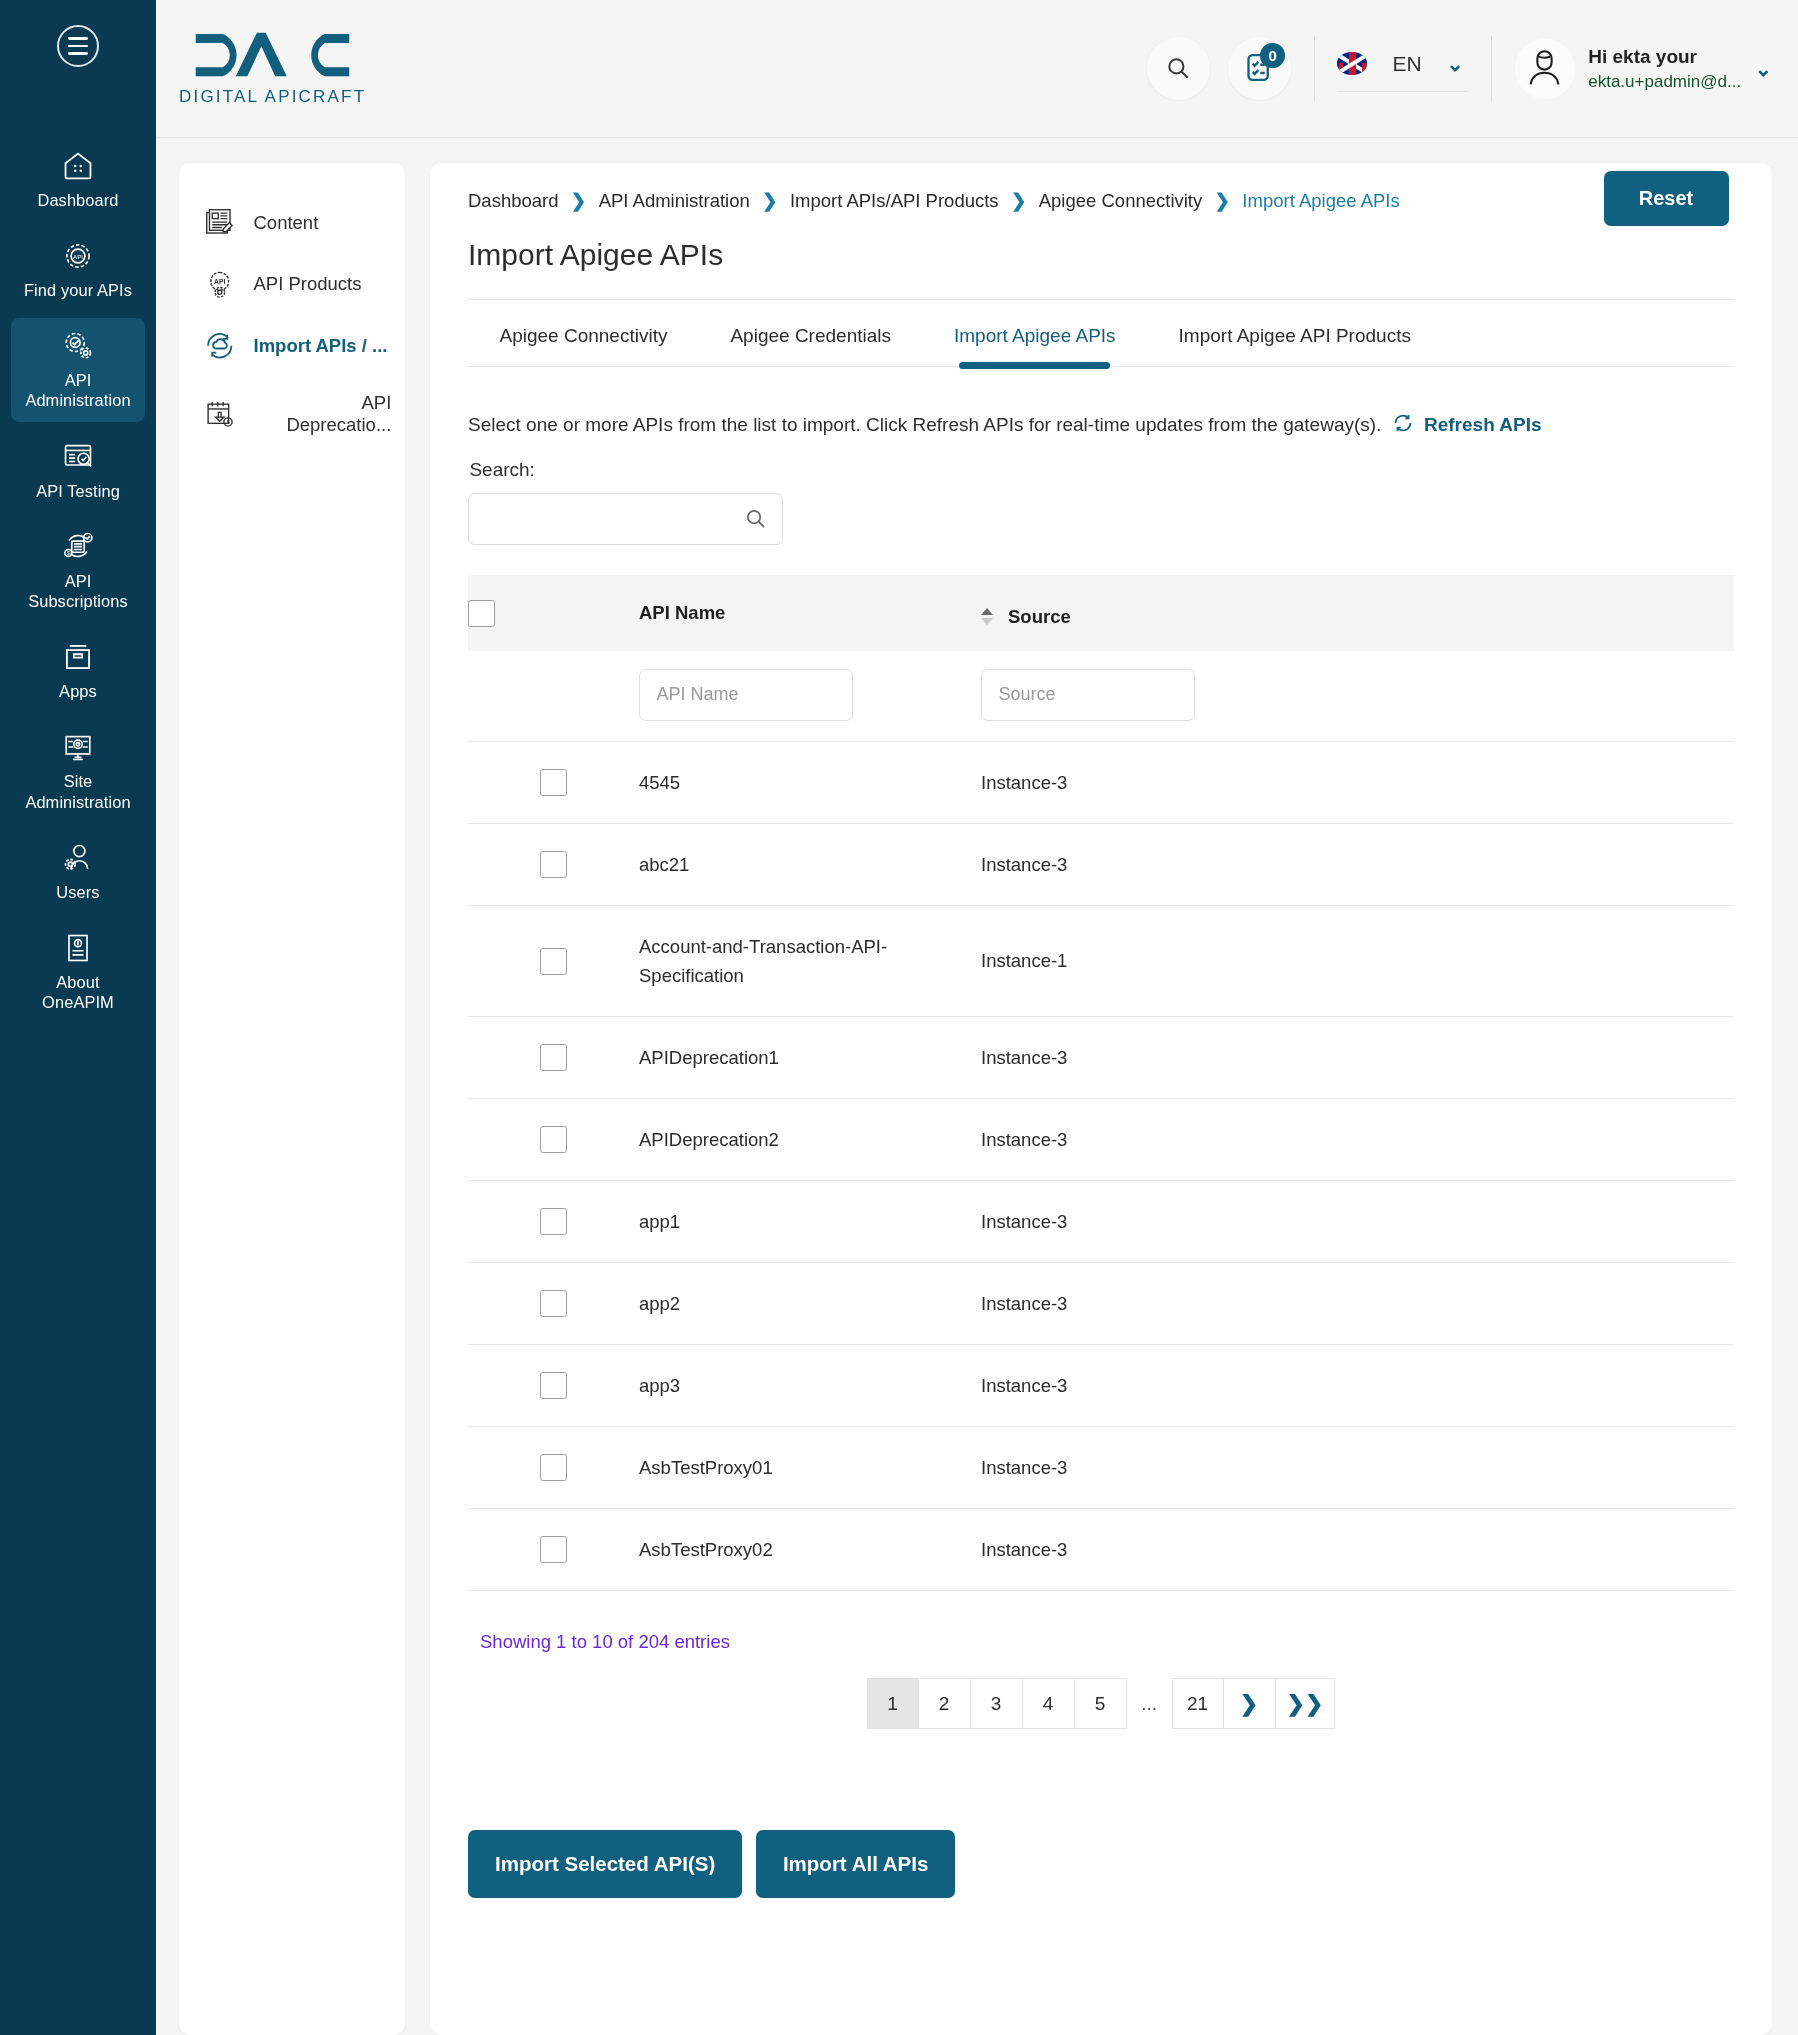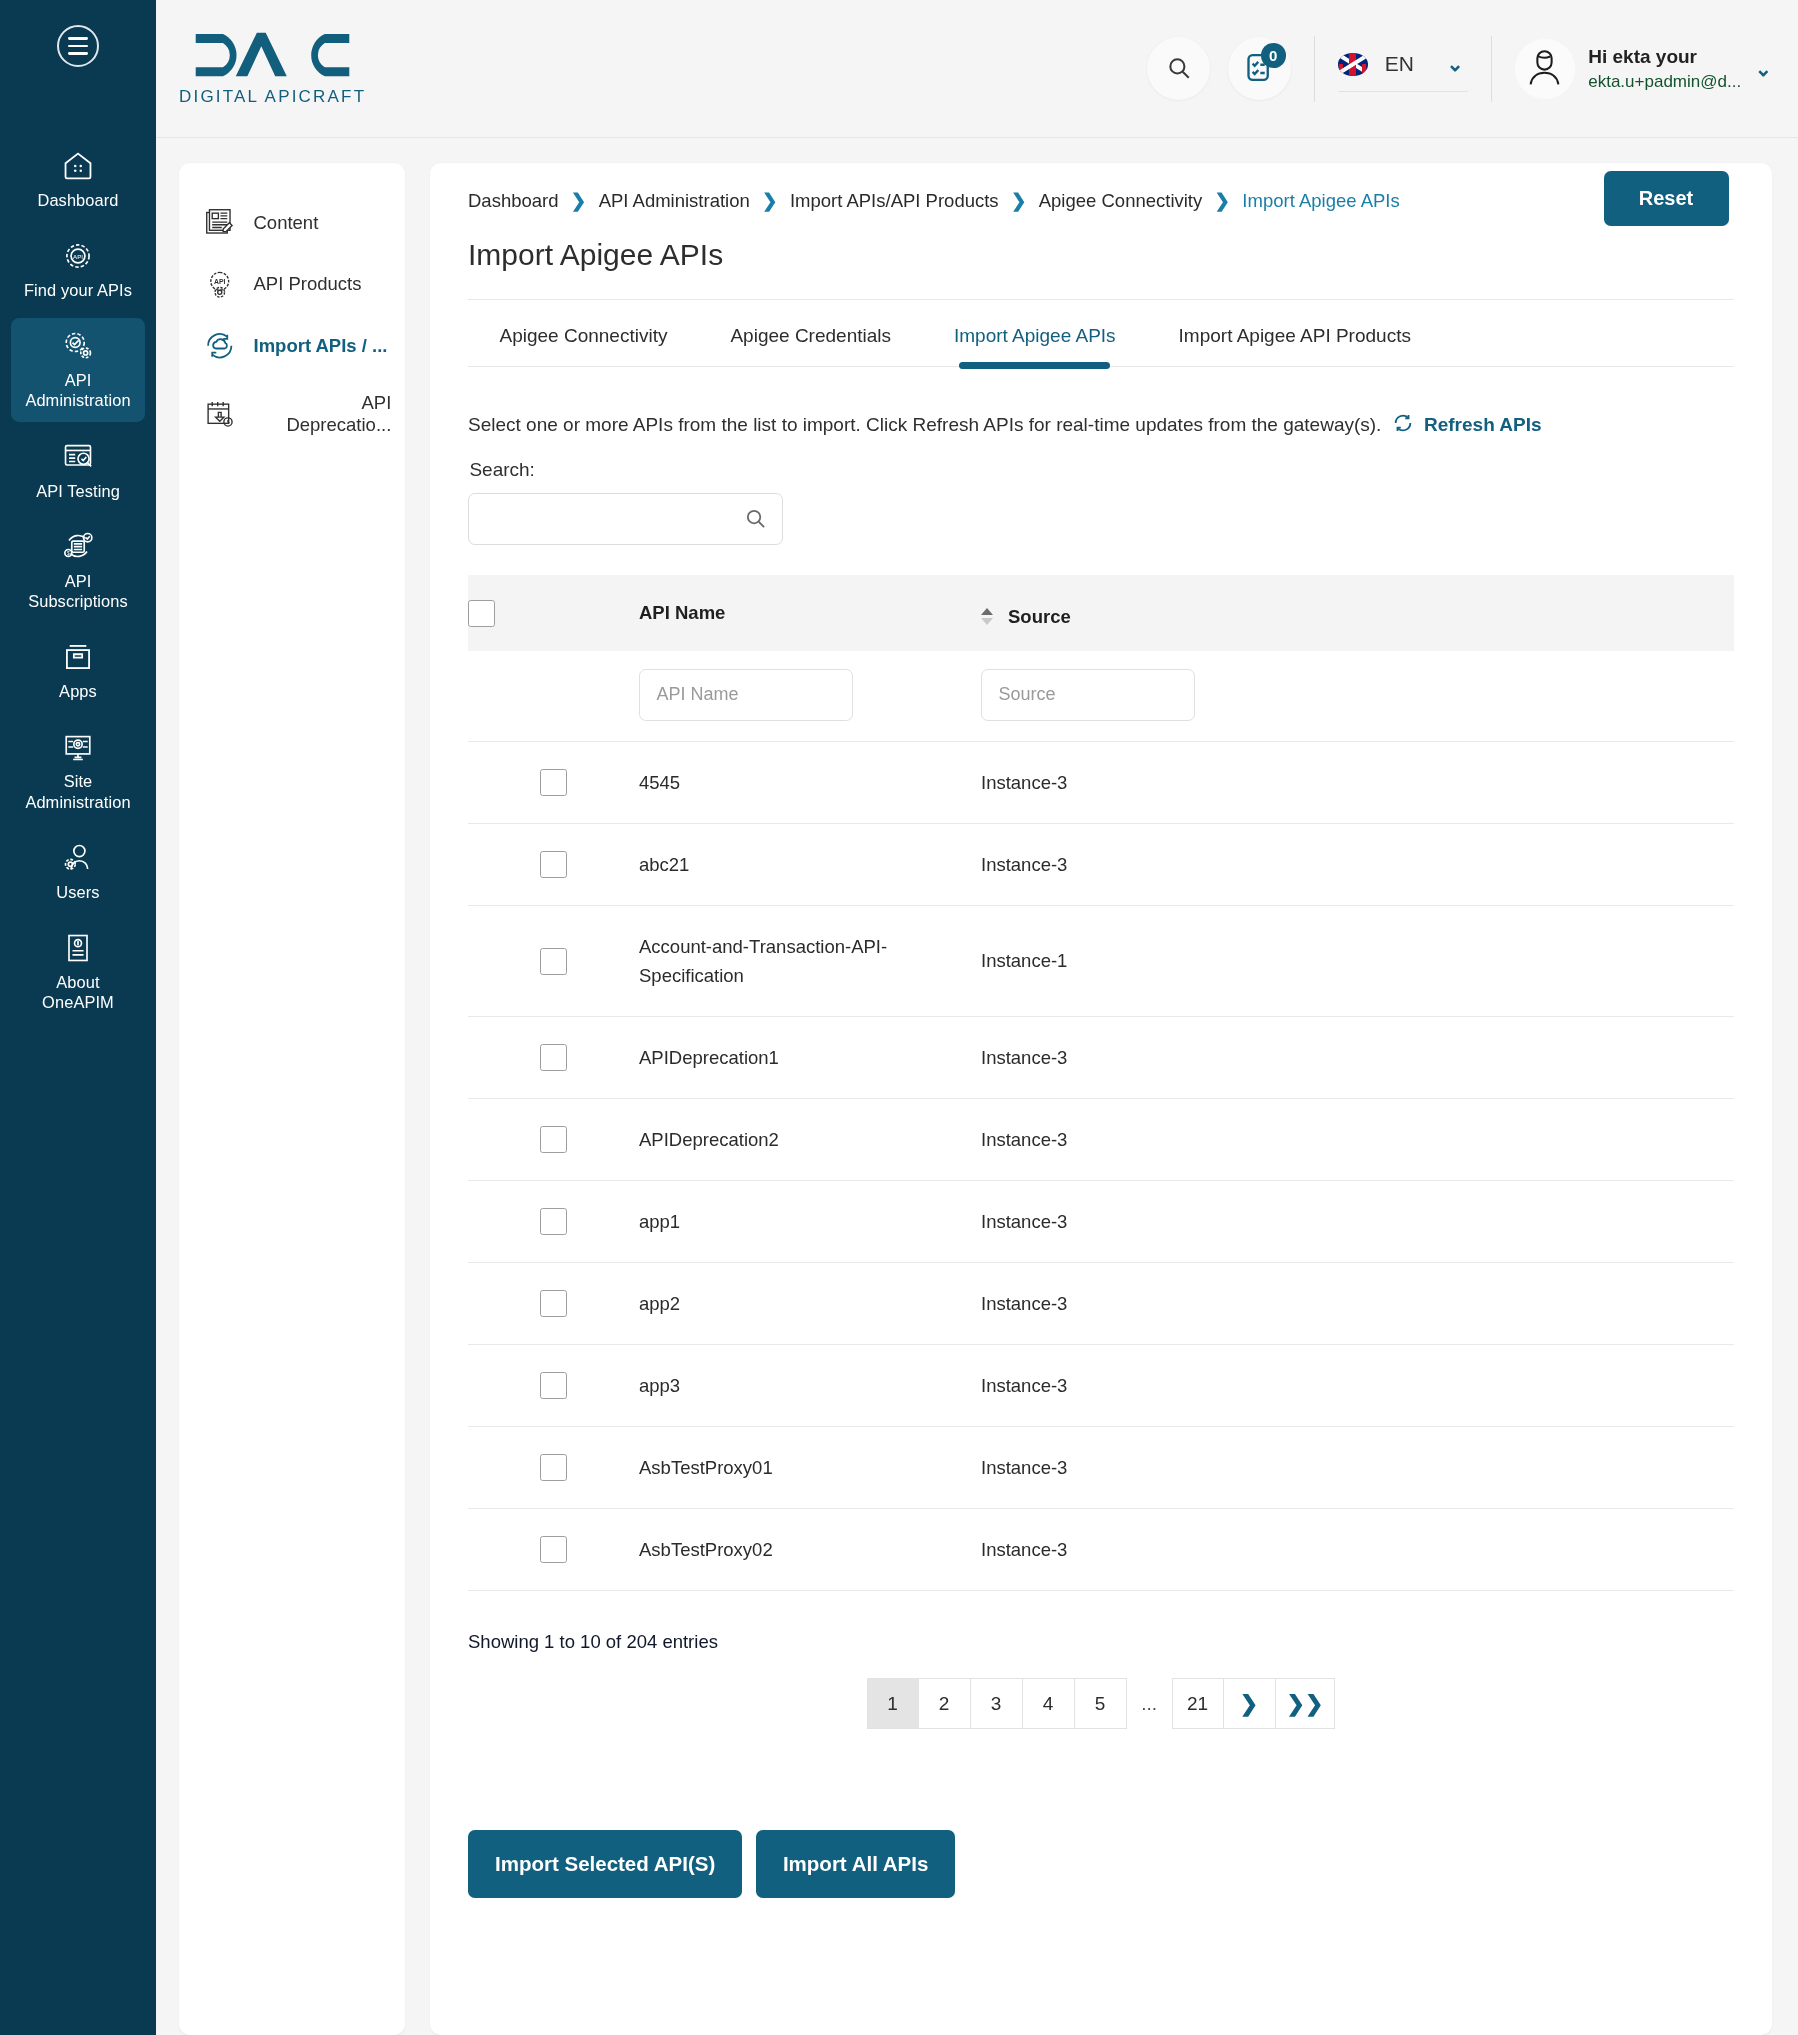--- a/index.html
+++ b/index.html
@@ -84,21 +84,21 @@
   .badge {
     position: absolute; top: 5.5px; right: 5.5px;
     min-width: 25px; height: 25px; border-radius: 12.3px;
     background: #12607f; color: #fff;
     font-size: 15px; font-weight: 700;
     display: flex; align-items: center; justify-content: center;
     padding: 0 4.1px;
   }
   .divider-v { width: 0.7px; height: 66px; background: #dddddd; margin: 0 23px; }
   .lang {
-    display: flex; align-items: flex-end; gap: 17px;
+    display: flex; align-items: center; gap: 25px;
     border-bottom: 1.4px solid #e2e2e2;
     padding: 6.8px 4.1px 15px 0; cursor: pointer;
     min-width: 130px;
   }
   .flag {
     width: 30px; height: 23px; border-radius: 50%/48%;
     background: #00247d; position: relative; overflow: hidden; flex: 0 0 auto;
   }
   .flag::before, .flag::after {
     content: ""; position: absolute; left: -8.2px; top: 9.6px;
@@ -226,21 +226,21 @@
     margin-top: 48px;
   }
   .btn-reset { width: 125px; height: 55px; }
 
   tbody.rows tr td {
     border-bottom: 0.7px solid #e9e9e9;
     padding: 26px 0; font-size: 18.5px; color: #2b2b2b; vertical-align: middle;
   }
   tbody.rows tr td.col-name { line-height: 29px; padding-right: 27px; }
 
-  .entries { font-size: 18.5px; color: #0f172a; margin-top: 40px; }
+  .entries { font-size: 18.5px; color: #6d28d9; margin-top: 40px; margin-left: 12px; }
 
   .pager { display: flex; justify-content: center; margin-top: 25px; }
   .pg {
     min-width: 52px; height: 51px; border: 0.7px solid #e2e2e2; border-left: 0;
     background: #fff; display: flex; align-items: center; justify-content: center;
     font-size: 19px; color: #2d2d2d; cursor: pointer; padding: 0 11px;
   }
   .pg:first-child { border-left: 0.7px solid #e2e2e2; }
   .pg.active { background: #e4e4e4; }
   .pg.dots { border: 0; background: transparent; color: #4b4b4b; min-width: 45px; }

